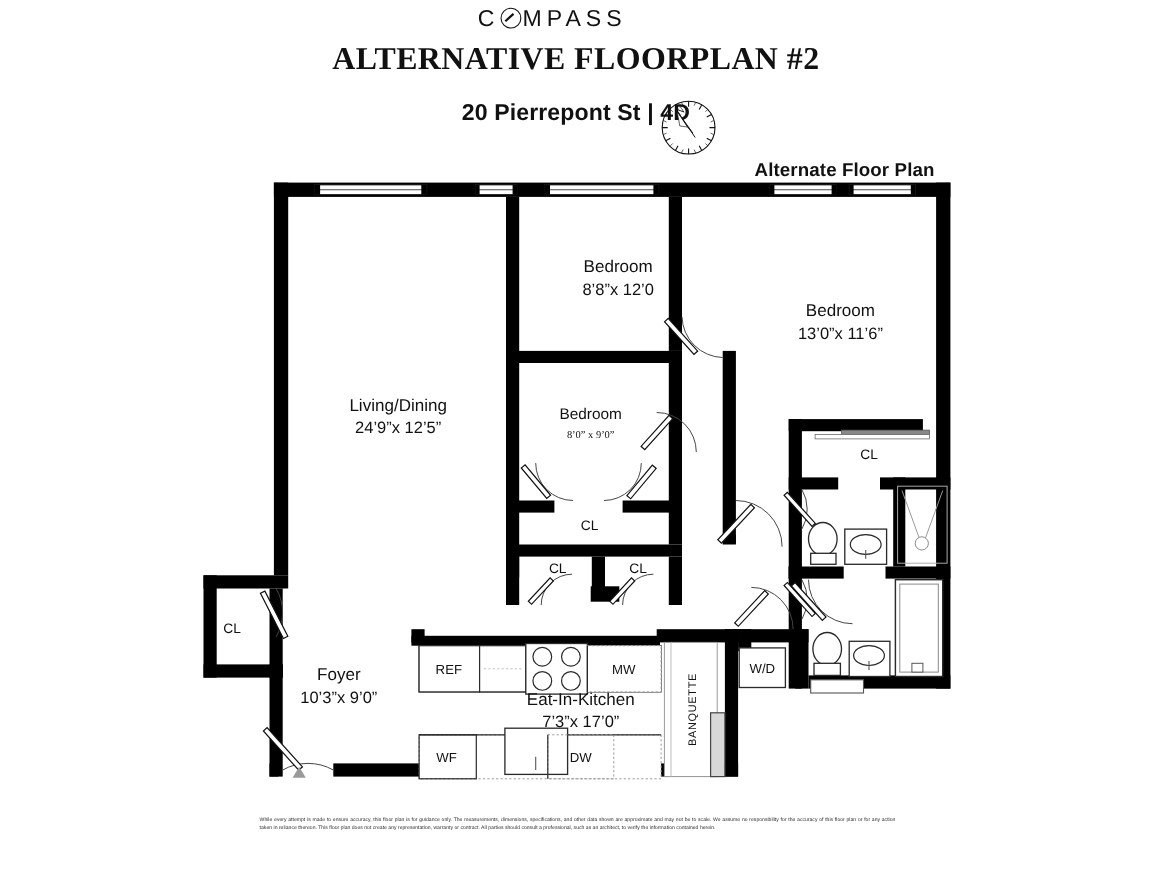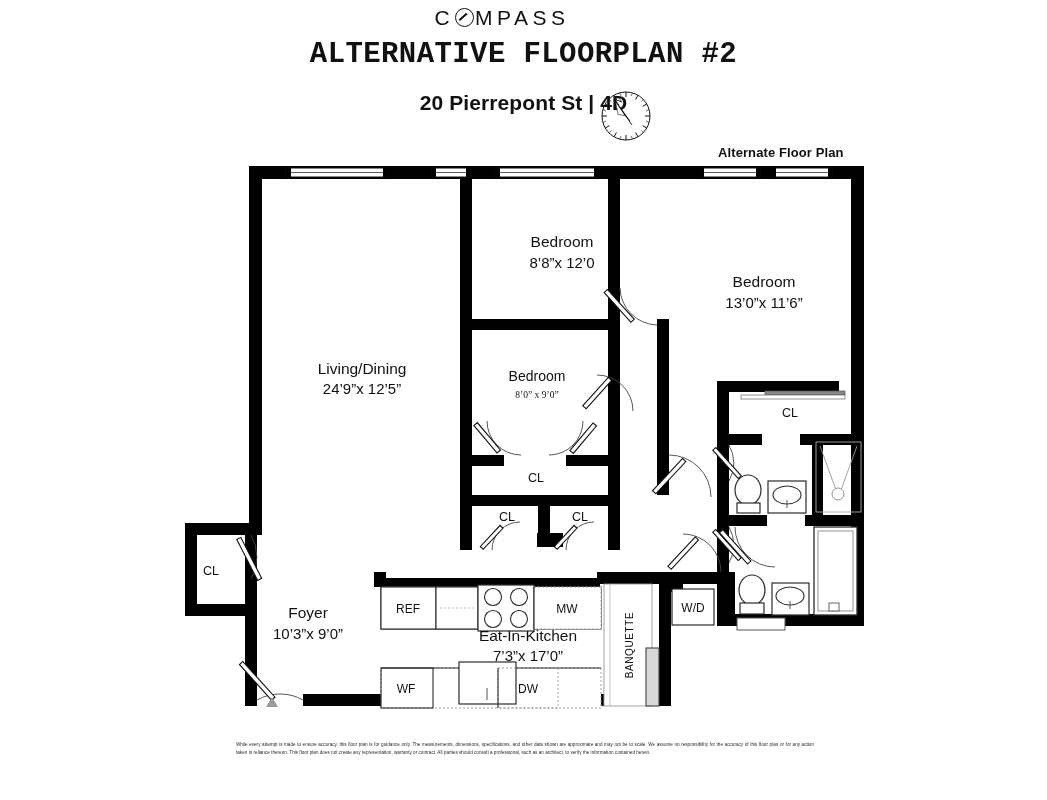--- a/index.html
+++ b/index.html
@@ -49,21 +49,21 @@
     background: #111;
     transform: rotate(-42deg);
   }
 
   .doc-title {
     position: absolute;
     top: 38px;
     left: 0;
     width: 1047px;
     text-align: center;
-    font-family: Liberation Mono, monospace;
+    font-family: Liberation Serif, serif;
     font-size: 29px;
     font-weight: 700;
     letter-spacing: 0.4px;
     color: #111;
   }
 
   .addr-block {
     position: absolute;
     top: 90px;
     left: 0;
@@ -90,24 +90,24 @@
   .compass-rose {
     position: absolute;
     left: 598px;
     top: 88px;
     width: 56px;
     height: 56px;
   }
 
   .alt-label {
     position: absolute;
-    left: 718px;
+    left: 686px;
     top: 145px;
     font-family: "Liberation Sans", sans-serif;
-    font-size: 13px;
+    font-size: 17px;
     font-weight: 700;
     color: #111;
     letter-spacing: 0.1px;
   }
 
   
   .plan-wrap {
     position: absolute;
     left: 0;
     top: 0;

